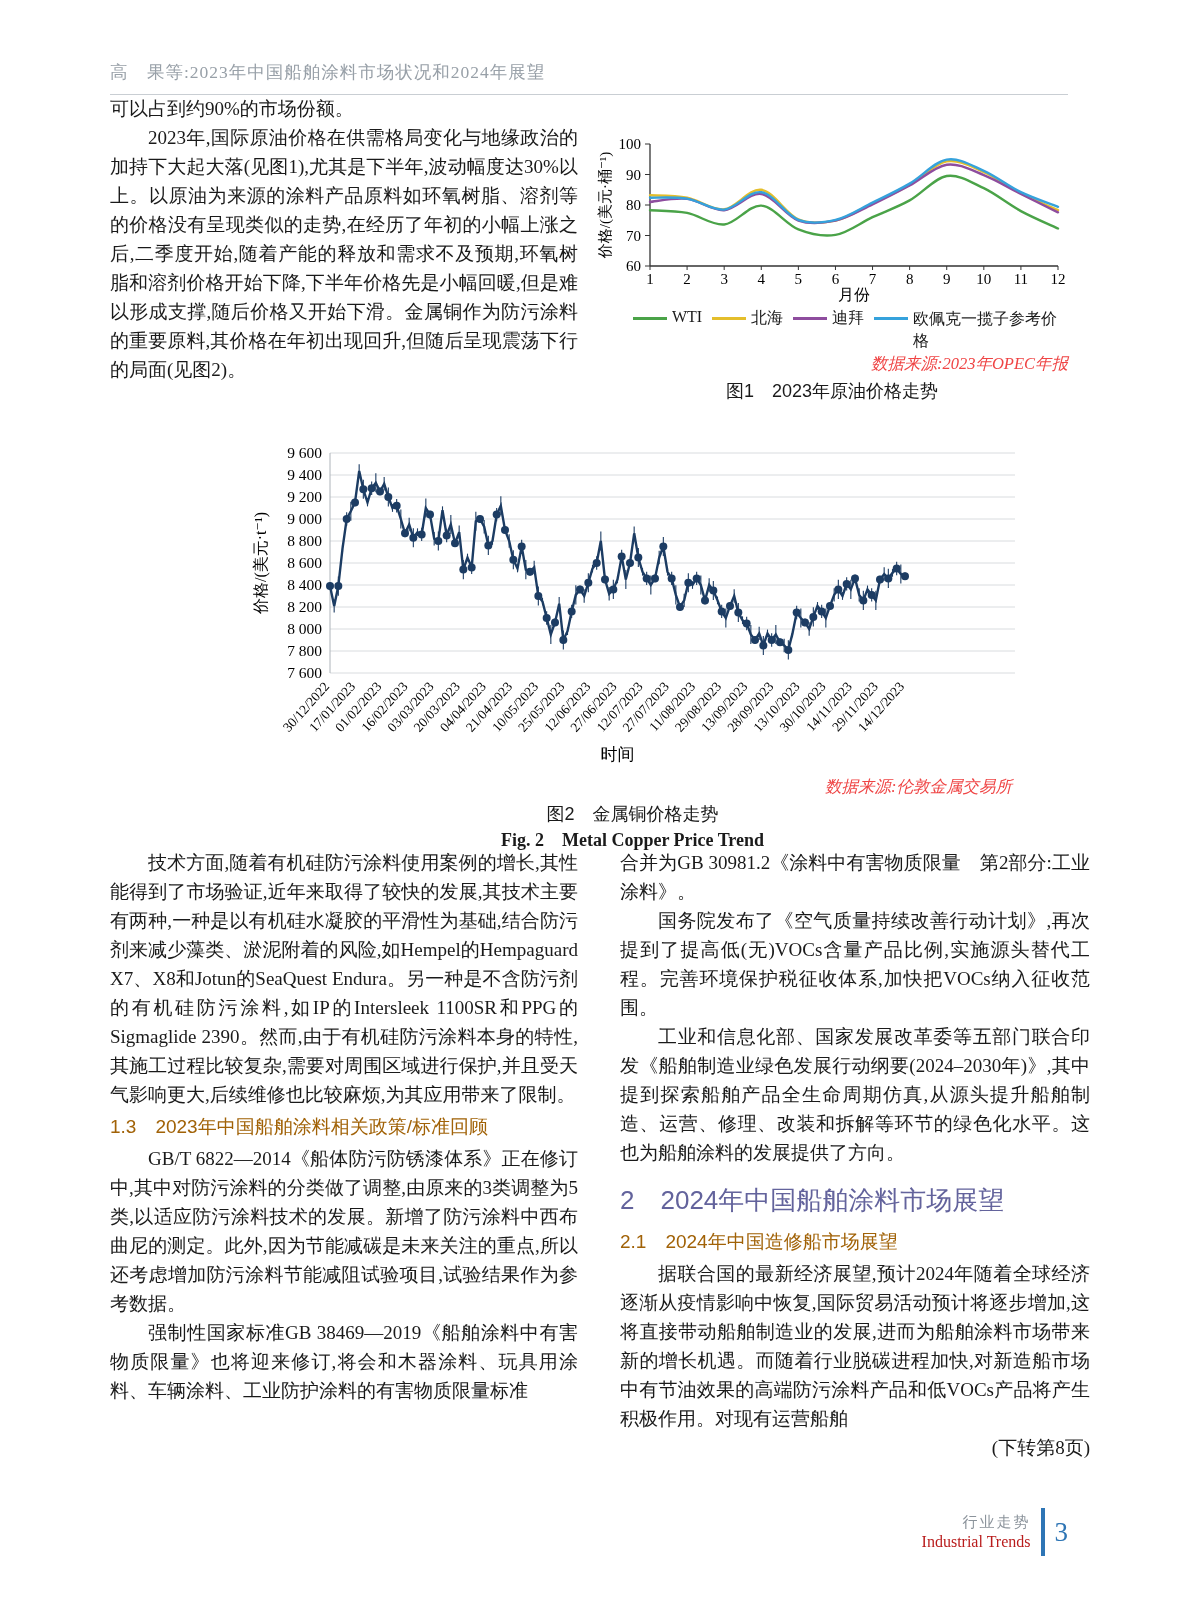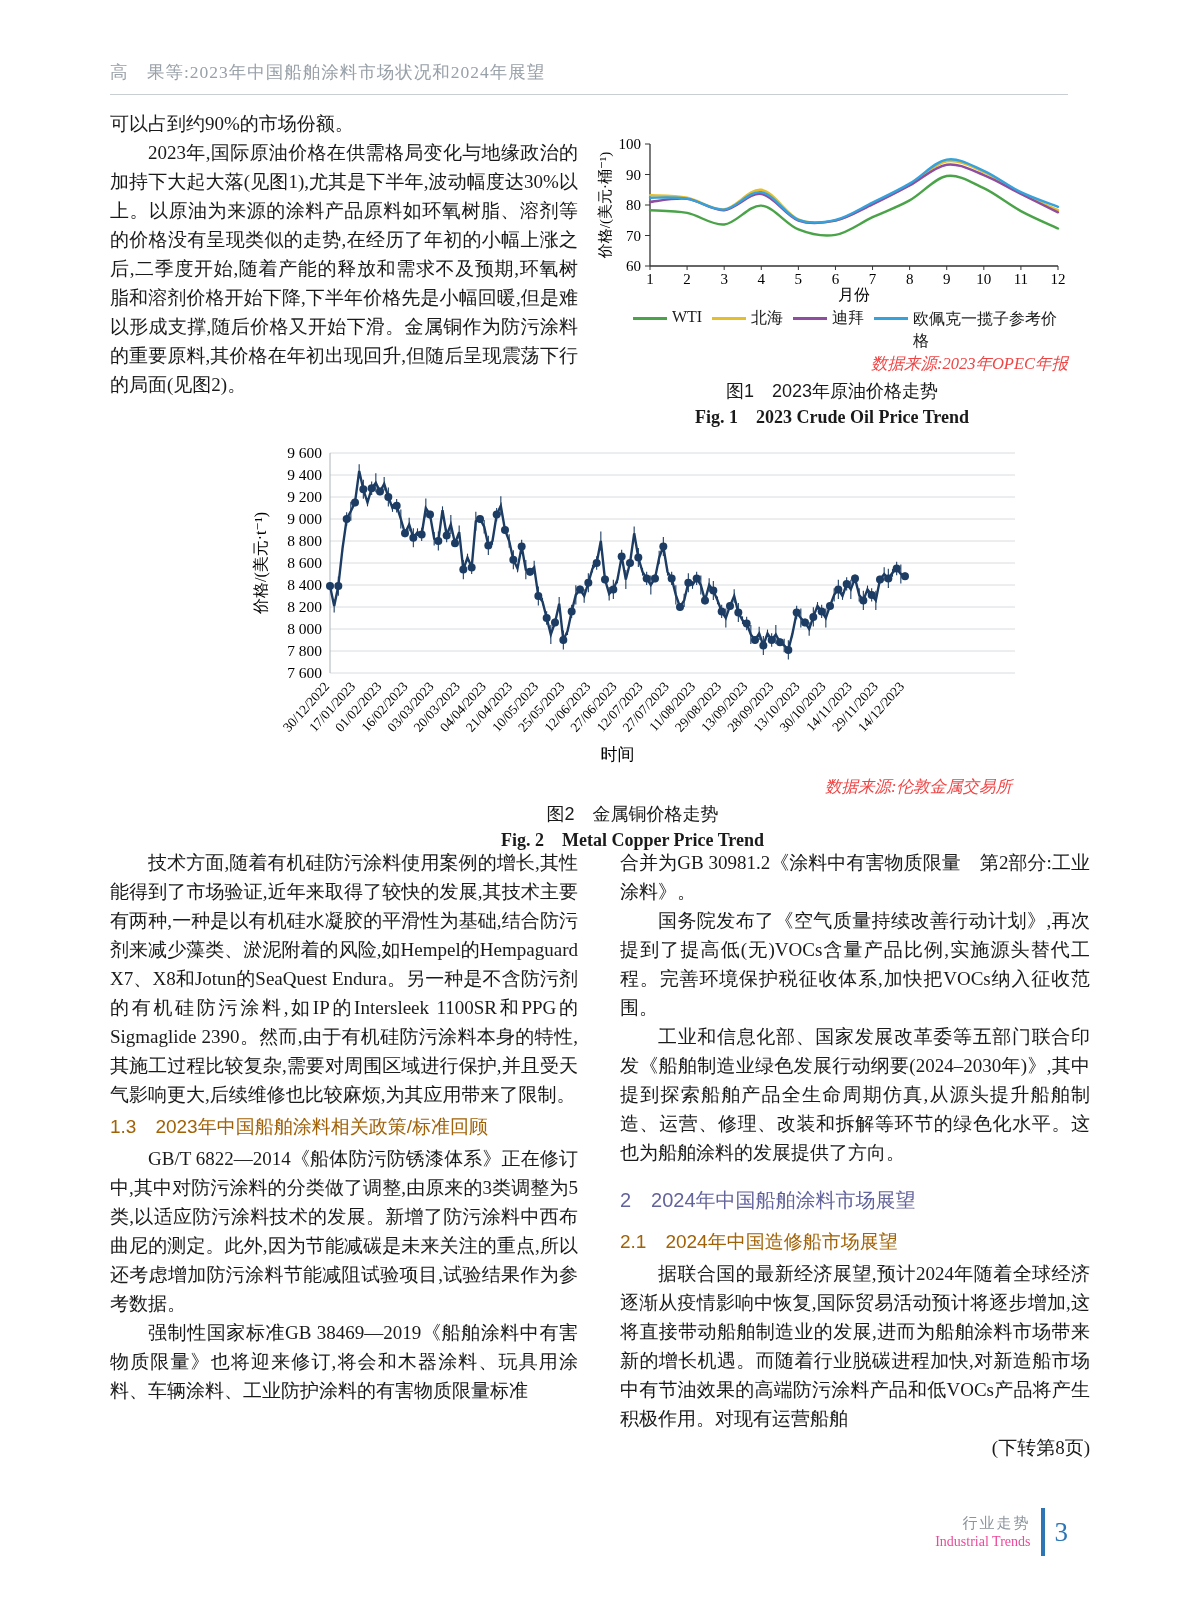--- a/index.html
+++ b/index.html
@@ -9,51 +9,51 @@
   .running-head{position:absolute;top:60px;left:110px;width:958px;text-align:left;
                 font-size:17.5px;color:#98a0a8;letter-spacing:1px;}
   .head-rule{position:absolute;top:94px;left:110px;width:958px;border-top:1.5px solid #c9ced3;}
   
   .col{position:absolute;font-size:19px;line-height:29px;text-align:justify;}
   .col p{margin:0;text-indent:2em;}
   .col p.noindent{text-indent:0;}
   .col .h3{font-family:"Liberation Sans","DejaVu Sans",sans-serif;color:#a16207;
            font-size:19px;margin:3px 0 3px 0;text-indent:0;}
   .col .h2{font-family:"Liberation Sans","DejaVu Sans",sans-serif;color:#63639c;
-           font-size:20px;margin:16px 0 10px 0;text-indent:0;line-height:34px;}
+           font-size:26px;margin:16px 0 10px 0;text-indent:0;line-height:34px;}
   .col .note{text-align:right;text-indent:0;margin:0;}
   
   .fig{position:absolute;}
   .fig-source{font-size:16.5px;font-style:italic;color:#ef4444;text-align:right;margin:2px 0 4px 0;}
   .fig-cap-zh{font-size:18px;font-weight:normal;text-align:center;margin:2px 0 0 0;
               font-family:"Liberation Sans","DejaVu Sans",sans-serif;}
   .fig-cap-en{font-size:18px;font-weight:bold;text-align:center;margin:2px 0 0 0;}
   .legend-row{display:flex;justify-content:center;gap:10px;align-items:flex-start;
               font-size:16px;margin-top:0;padding-left:30px;}
   .legend-item{display:flex;align-items:flex-start;gap:5px;white-space:nowrap;}
   .legend-swatch{display:inline-block;width:34px;height:0;border-top:3px solid #000;margin-top:9px;flex:none;}
   .legend-item .wrap{white-space:normal;width:148px;line-height:1.35;}
   svg text{font-family:"Liberation Serif","DejaVu Serif",serif;}
   
   .footer{position:absolute;top:1508px;left:820px;width:248px;display:flex;align-items:center;justify-content:flex-end;gap:10px;}
   .footer .labels{text-align:right;}
   .footer .zh{font-size:15px;color:#8b939b;letter-spacing:2px;}
-  .footer .en{font-size:14px;color:#ec4899;margin-top:1px;}
+  .footer .en{font-size:16px;color:#b91c1c;margin-top:1px;}
   .footer .bar{width:4px;height:48px;background:#2e75b5;}
   .footer .num{font-size:27px;color:#2e75b5;}
 </style>
 </head>
 <body>
 
 <div class="page">
 
   <div class="running-head">高　果等:2023年中国船舶涂料市场状况和2024年展望</div>
   <div class="head-rule"></div>
 
-  <div class="col" id="col-left-top" style="left:110px;top:109px;width:468px;">
+  <div class="col" id="col-left-top" style="left:110px;top:94px;width:468px;">
       <p class="noindent">可以占到约90%的市场份额。</p>
       <p>2023年,国际原油价格在供需格局变化与地缘政治的加持下大起大落(见图1),尤其是下半年,波动幅度达30%以上。以原油为来源的涂料产品原料如环氧树脂、溶剂等的价格没有呈现类似的走势,在经历了年初的小幅上涨之后,二季度开始,随着产能的释放和需求不及预期,环氧树脂和溶剂价格开始下降,下半年价格先是小幅回暖,但是难以形成支撑,随后价格又开始下滑。金属铜作为防污涂料的重要原料,其价格在年初出现回升,但随后呈现震荡下行的局面(见图2)。</p>
     </div>
 
   <div class="fig" style="left:596px;top:132px;width:472px;">
     <svg id="svg-fig1" width="472" height="172" viewBox="0 0 472 172">
         <line x1="49" y1="134" x2="54" y2="134" stroke="#333" stroke-width="1"></line>
         <text x="45" y="139" text-anchor="end" font-size="15">60</text>
         <line x1="49" y1="103.5" x2="54" y2="103.5" stroke="#333" stroke-width="1"></line>
         <text x="45" y="108.5" text-anchor="end" font-size="15">70</text>
@@ -109,21 +109,20 @@
           <span class="legend-swatch" style="border-top-color: rgb(142, 77, 158);"></span>
           <span>迪拜</span>
         </span>
         <span class="legend-item">
           <span class="legend-swatch" style="border-top-color: rgb(53, 162, 220);"></span>
           <span class="wrap">欧佩克一揽子参考价格</span>
         </span>
       </div>
     <div class="fig-source">数据来源:2023年OPEC年报</div>
     <div class="fig-cap-zh">图1　2023年原油价格走势</div>
-    <div class="fig-cap-en">Fig. 1　2023 Crude Oil Price Trend</div>
   </div>
 
   <div class="fig" style="left:250px;top:438px;width:800px;">
     <svg id="svg-fig2" width="800" height="332" viewBox="0 0 800 332">
         <line x1="80" y1="235" x2="765" y2="235" stroke="#d9dcdf" stroke-width="1"></line>
         <text x="72" y="240" text-anchor="end" font-size="15.5">7 600</text>
         <line x1="80" y1="213" x2="765" y2="213" stroke="#d9dcdf" stroke-width="1"></line>
         <text x="72" y="218" text-anchor="end" font-size="15.5">7 800</text>
         <line x1="80" y1="191" x2="765" y2="191" stroke="#d9dcdf" stroke-width="1"></line>
         <text x="72" y="196" text-anchor="end" font-size="15.5">8 000</text>

